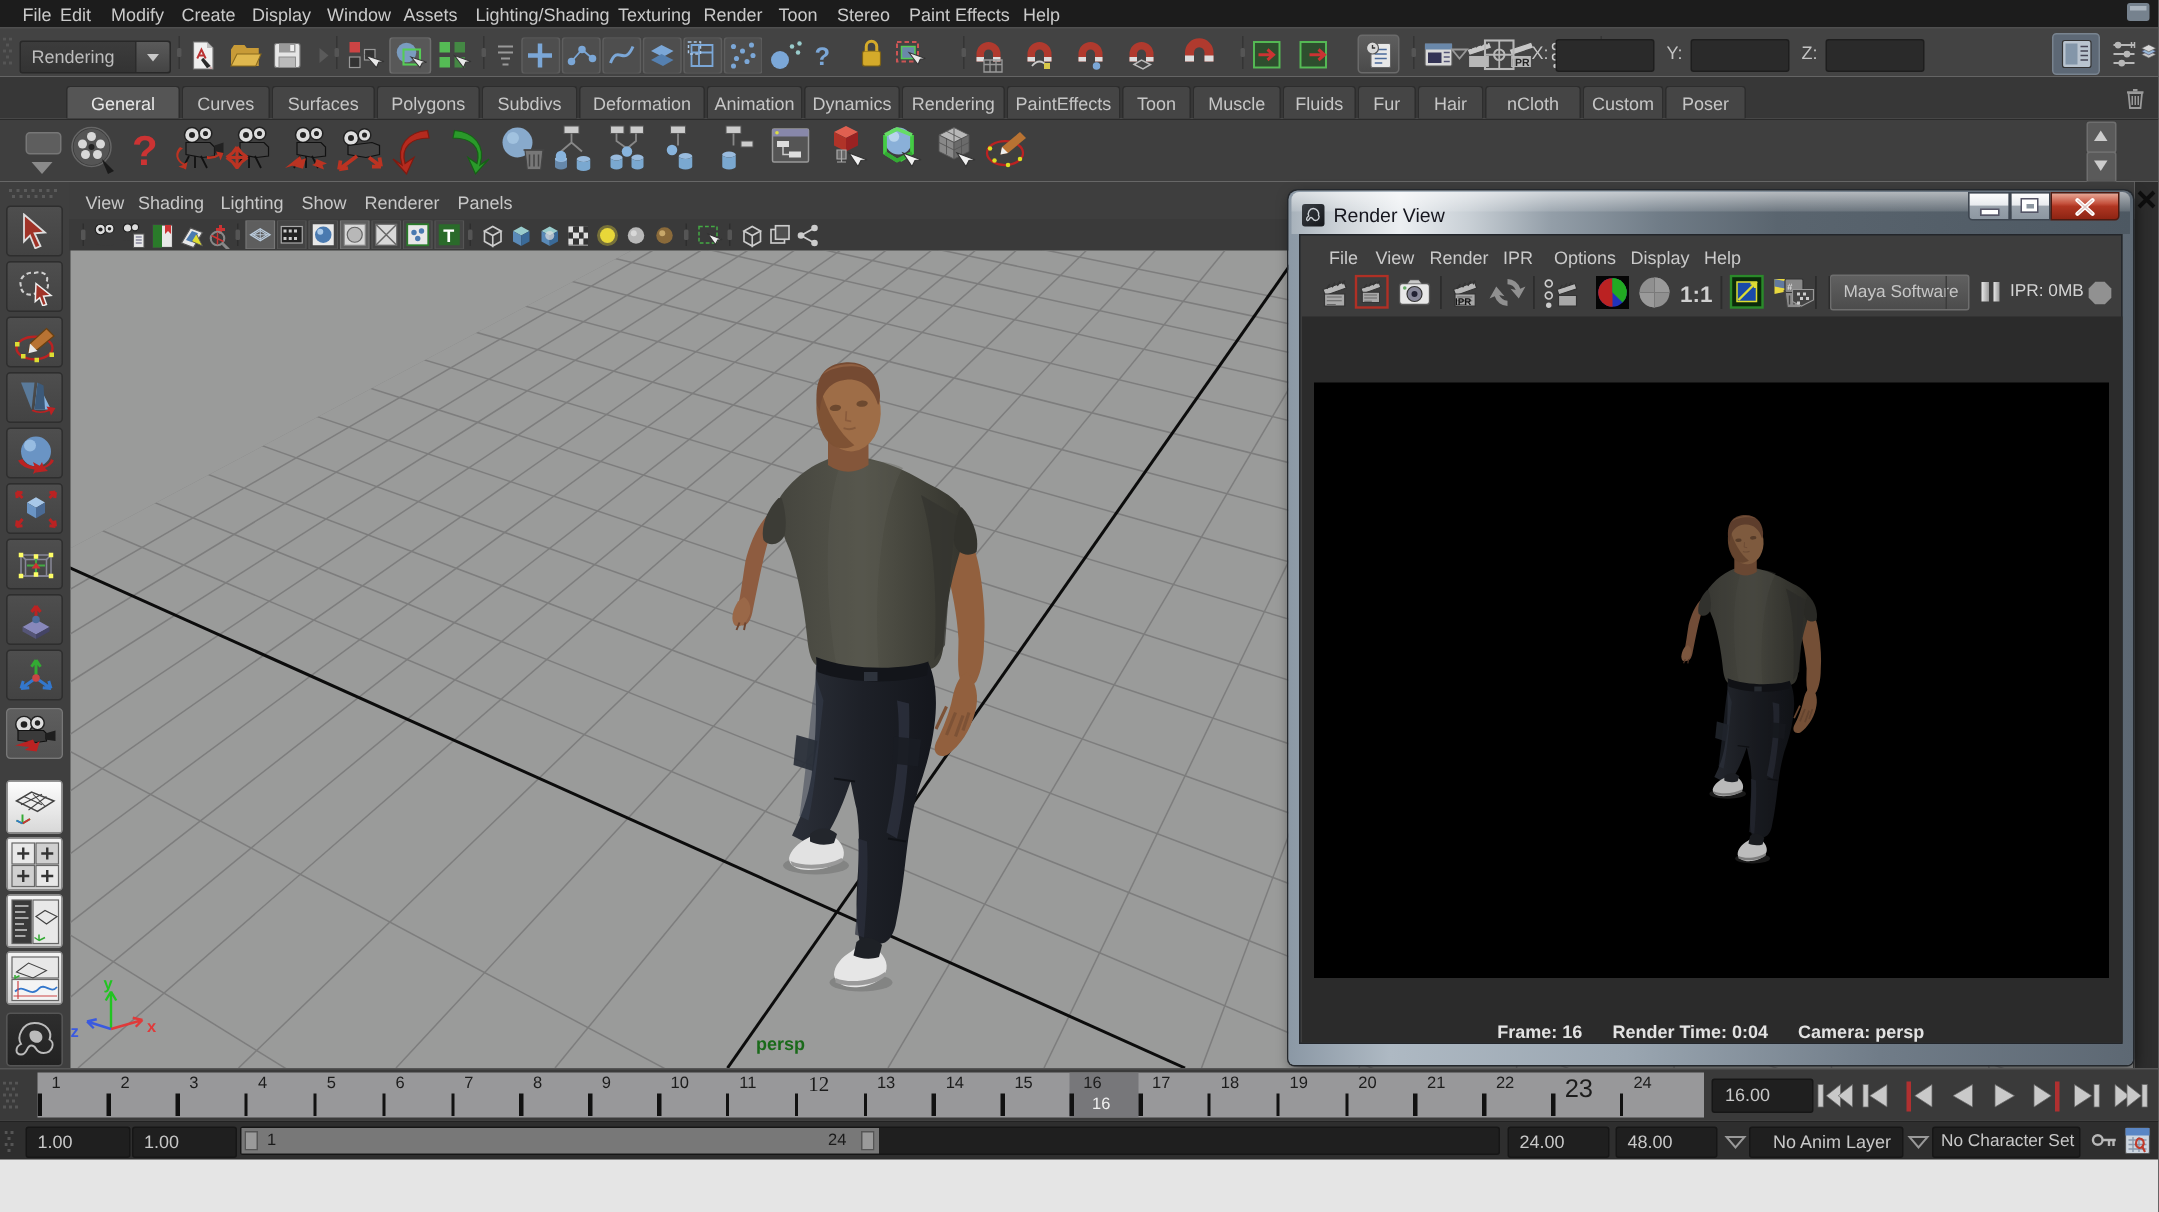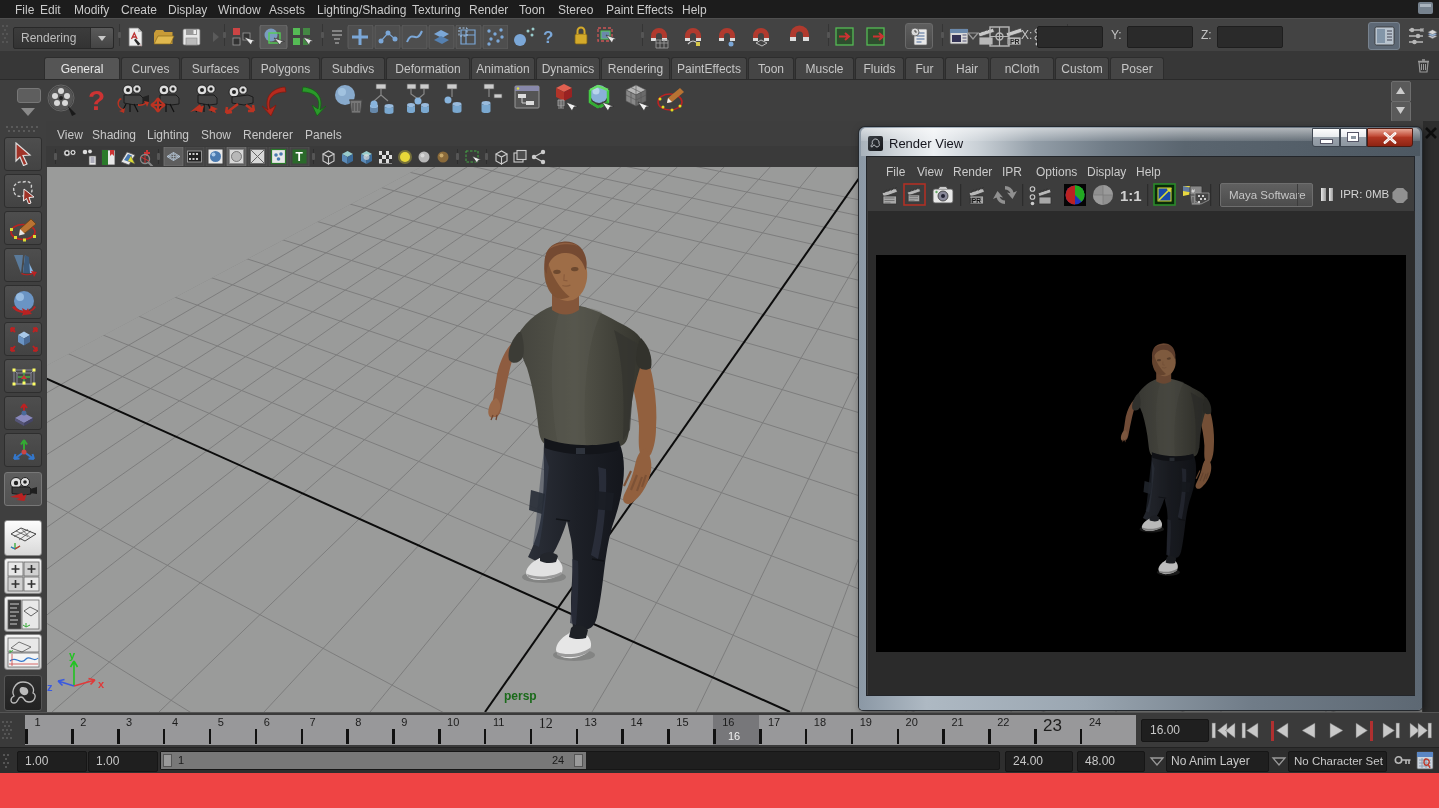--- a/index.html
+++ b/index.html
@@ -1,15 +1,15 @@
 <!DOCTYPE html>
 <html><head><meta charset="utf-8">
 <style>
 html,body{margin:0;padding:0;background:#1b1b1b;}
-#root{position:relative;width:1439px;height:808px;overflow:hidden;background:#ef4444;
+#root{position:relative;width:1439px;height:808px;overflow:hidden;background:#e5e5e5;
   font-family:"Liberation Sans",sans-serif;-webkit-font-smoothing:antialiased;}
 .abs{position:absolute;}
 .t{position:absolute;white-space:nowrap;}
 
 #menubar{left:0;top:0;width:1439px;height:18px;background:#1c1c1c;color:#cacaca;font-size:12px;}
 #menubar span{position:absolute;top:3px;}
 
 #status{left:0;top:18px;width:1439px;height:33px;background:#434343;border-top:1px solid #4f4f4f;box-sizing:border-box;}
 .sep{position:absolute;top:5px;width:5px;height:22px;}
 .sep:before{content:"";position:absolute;left:2px;top:0;width:1px;height:22px;background:#353535;}
@@ -1079,20 +1079,21 @@
           <path d="M5.5 1 h7 l5 5 v7 l-5 5 h-7 l-5-5 v-7 z" fill="#919191"></path>
         </svg>
 
       <div class="abs" style="left:1px;top:54px;width:547px;height:484px;background:#2b2b2b;"></div>
       <div class="abs" style="left:9px;top:98px;width:530px;height:397px;background:#000;overflow:hidden;">
         <svg width="530" height="397" viewBox="0 0 530 397">
           <use href="#figure" transform="translate(0.44,47.02) scale(0.554)" style="filter:brightness(0.82) saturate(0.9)"></use>
         </svg>
       </div>
 
+      <div class="t" style="left:0;top:524px;width:547px;text-align:center;font-size:12px;font-weight:bold;color:#e2e2e2;">Frame: 16&nbsp;&nbsp;&nbsp;&nbsp;&nbsp;&nbsp;Render Time: 0:04&nbsp;&nbsp;&nbsp;&nbsp;&nbsp;&nbsp;Camera: persp</div>
     </div>
   </div>
 
   <div id="timeline" class="abs">
     <svg style="position:absolute;left:2px;top:8px" width="16" height="22">
         <g fill="#555">
           <rect x="0" y="0" width="2" height="2"></rect>
           <rect x="4" y="0" width="2" height="2"></rect>
           <rect x="8" y="0" width="2" height="2"></rect>
           <rect x="2" y="4" width="2" height="2"></rect>
@@ -1214,21 +1215,21 @@
     <div class="abs" style="left:161px;top:4px;width:425px;height:17px;background:#787878;"></div>
     <div class="abs" style="left:163px;top:6px;width:9px;height:13px;background:#9a9a9a;border:1px solid #555;box-sizing:border-box;"></div>
     <div class="abs" style="left:574px;top:6px;width:9px;height:13px;background:#9a9a9a;border:1px solid #555;box-sizing:border-box;"></div>
     <span class="t" style="left:178px;top:6px;font-size:11px;color:#1a1a1a;">1</span>
     <span class="t" style="left:552px;top:6px;font-size:11px;color:#1a1a1a;">24</span>
     <div class="dfld" style="left:1005px;top:3px;width:66px;height:19px;line-height:19px;"><span style="padding-left:7px">24.00</span></div>
     <div class="dfld" style="left:1077px;top:3px;width:66px;height:19px;line-height:19px;"><span style="padding-left:7px">48.00</span></div>
     <svg class="abs" style="left:1149px;top:8px" width="16" height="11">
         <path d="M2 2 h12 l-6 7 z" fill="none" stroke="#999" stroke-width="1.3"></path>
       </svg>
-    <div class="dfld" style="left:1166px;top:3px;width:101px;height:19px;line-height:19px;"><span style="padding-left:4px">No Anim Layer</span></div>
+    <div class="dfld" style="left:1166px;top:3px;width:101px;height:19px;line-height:19px;"><span style="padding-left:15px">No Anim Layer</span></div>
     <svg class="abs" style="left:1271px;top:8px" width="16" height="11">
         <path d="M2 2 h12 l-6 7 z" fill="none" stroke="#999" stroke-width="1.3"></path>
       </svg>
     <div class="dfld" style="left:1288px;top:3px;width:97px;height:19px;line-height:19px;font-size:11.5px;"><span style="padding-left:5px">No Character Set</span></div>
     <svg class="abs" style="left:1394px;top:7px" width="19" height="12" viewBox="0 0 19 12">
         <circle cx="4.5" cy="5" r="3.2" fill="none" stroke="#b8b8b8" stroke-width="1.6"></circle>
         <path d="M7.5 5 h9 M12 5 v4 M15 5 v4" stroke="#b8b8b8" stroke-width="1.6"></path>
       </svg>
     <svg class="abs" style="left:1416px;top:3px" width="18" height="19" viewBox="0 0 18 19">
         <rect x="1" y="1" width="16" height="17" rx="1" fill="#cdd6e0" stroke="#555" stroke-width="0.8"></rect>

